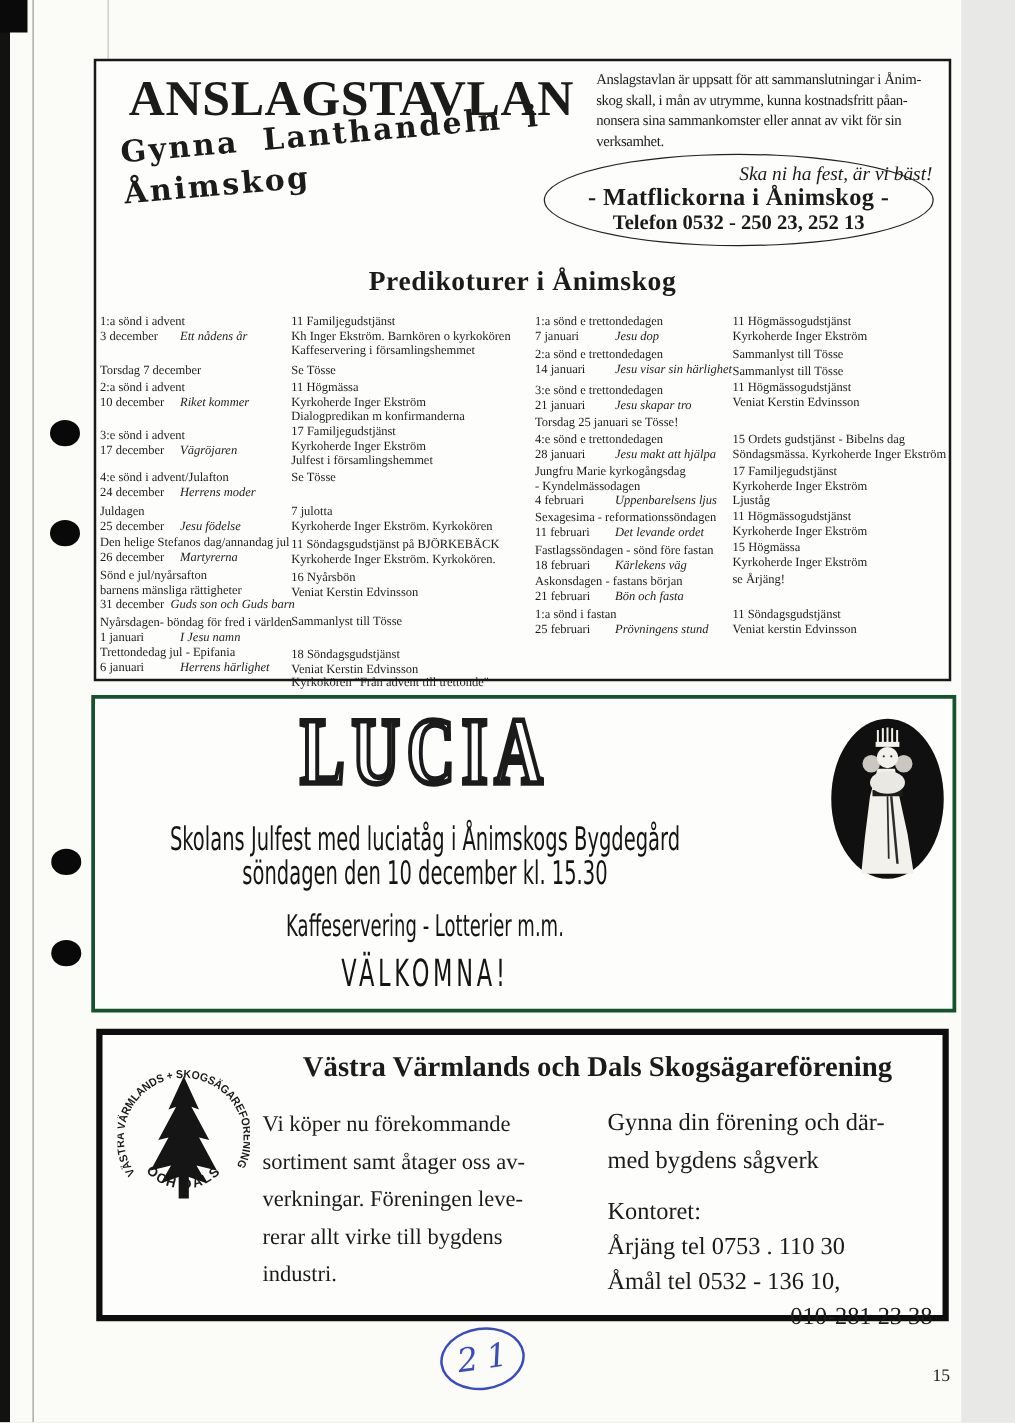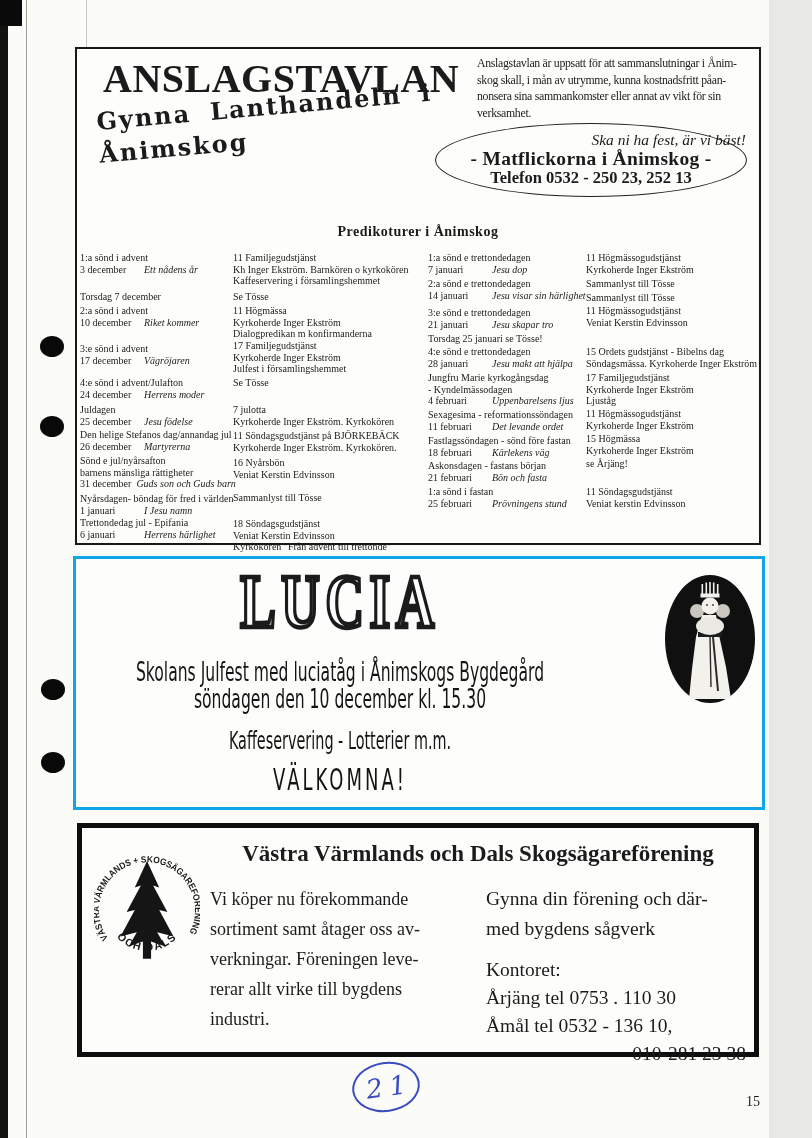--- a/index.html
+++ b/index.html
@@ -19,32 +19,32 @@
   .title-anslag{position:absolute;left:26px;top:6px;font-size:40px;font-weight:bold;letter-spacing:.5px;white-space:nowrap;}
   .gynna{position:absolute;left:18px;top:56px;transform:rotate(-5deg);transform-origin:left top;
          font-family:"DejaVu Serif",serif;font-weight:bold;font-size:24px;letter-spacing:2px;word-spacing:9px;line-height:33px;white-space:nowrap;}
   .info{position:absolute;left:400px;top:6px;width:282px;font-size:11.8px;line-height:16.6px;letter-spacing:-.3px;}
   .info div{white-space:nowrap;}
   .oval{position:absolute;left:358px;top:74px;width:312px;height:74px;border:1.5px solid #222;border-radius:50%;
         text-align:center;box-sizing:border-box;padding-top:7px;}
   .oval .l1{font-style:italic;font-size:15.5px;line-height:17px;text-align:right;}
   .oval .l2{font-weight:bold;font-size:19.5px;line-height:21px;letter-spacing:.3px;}
   .oval .l3{font-weight:bold;font-size:16.5px;line-height:18px;}
-  .pred-title{position:absolute;left:0;top:163px;width:100%;text-align:center;font-size:14px;font-weight:bold;letter-spacing:.5px;margin-top:12px;}
+  .pred-title{position:absolute;left:0;top:163px;width:100%;text-align:center;font-size:22px;font-weight:bold;letter-spacing:.5px;}
   .pcol{position:absolute;top:0;height:100%;}
   .pcol.c1{left:3px;width:152px;} .pcol.c2{left:156px;width:194px;}
   .pcol.c3{left:351px;width:157px;} .pcol.c4{left:509px;width:172px;}
   .entry{position:absolute;left:0;width:100%;}
   .pline{font-size:10px;line-height:11.6px;white-space:nowrap;}
   .pdate{display:inline-block;width:64px;}
   .pdate.tight{width:auto;margin-right:5px;}
   .pname{font-style:italic;}
 
   
-  .box2{position:absolute;left:73px;top:556px;width:686px;height:248px;border:3px solid #0ea5e9;background:#fdfdfb;}
+  .box2{position:absolute;left:73px;top:556px;width:686px;height:248px;border:3px solid #14532d;background:#fdfdfb;}
   .lucia-title{position:absolute;left:-16px;top:10px;width:560px;text-align:center;
                font-size:76px;line-height:64px;font-weight:bold;letter-spacing:8px;
                color:#fff;-webkit-text-stroke:4.5px #1b1b1b;transform:scaleX(.7);transform-origin:center;}
   .lucia-lines{position:absolute;left:-166px;top:100px;width:860px;text-align:center;
                font-family:"DejaVu Sans",sans-serif;transform:scaleX(.6);transform-origin:center;color:#141414;}
   .lcl0{font-size:26px;line-height:27px;}
   .lcl1{font-size:26px;line-height:27px;margin-bottom:16px;}
   .lcl2{font-size:24px;line-height:25px;margin-bottom:10px;}
   .lcl3{font-size:30px;line-height:31px;letter-spacing:5px;}
   .lucia-fig{position:absolute;left:588px;top:14px;width:92px;height:132px;}

